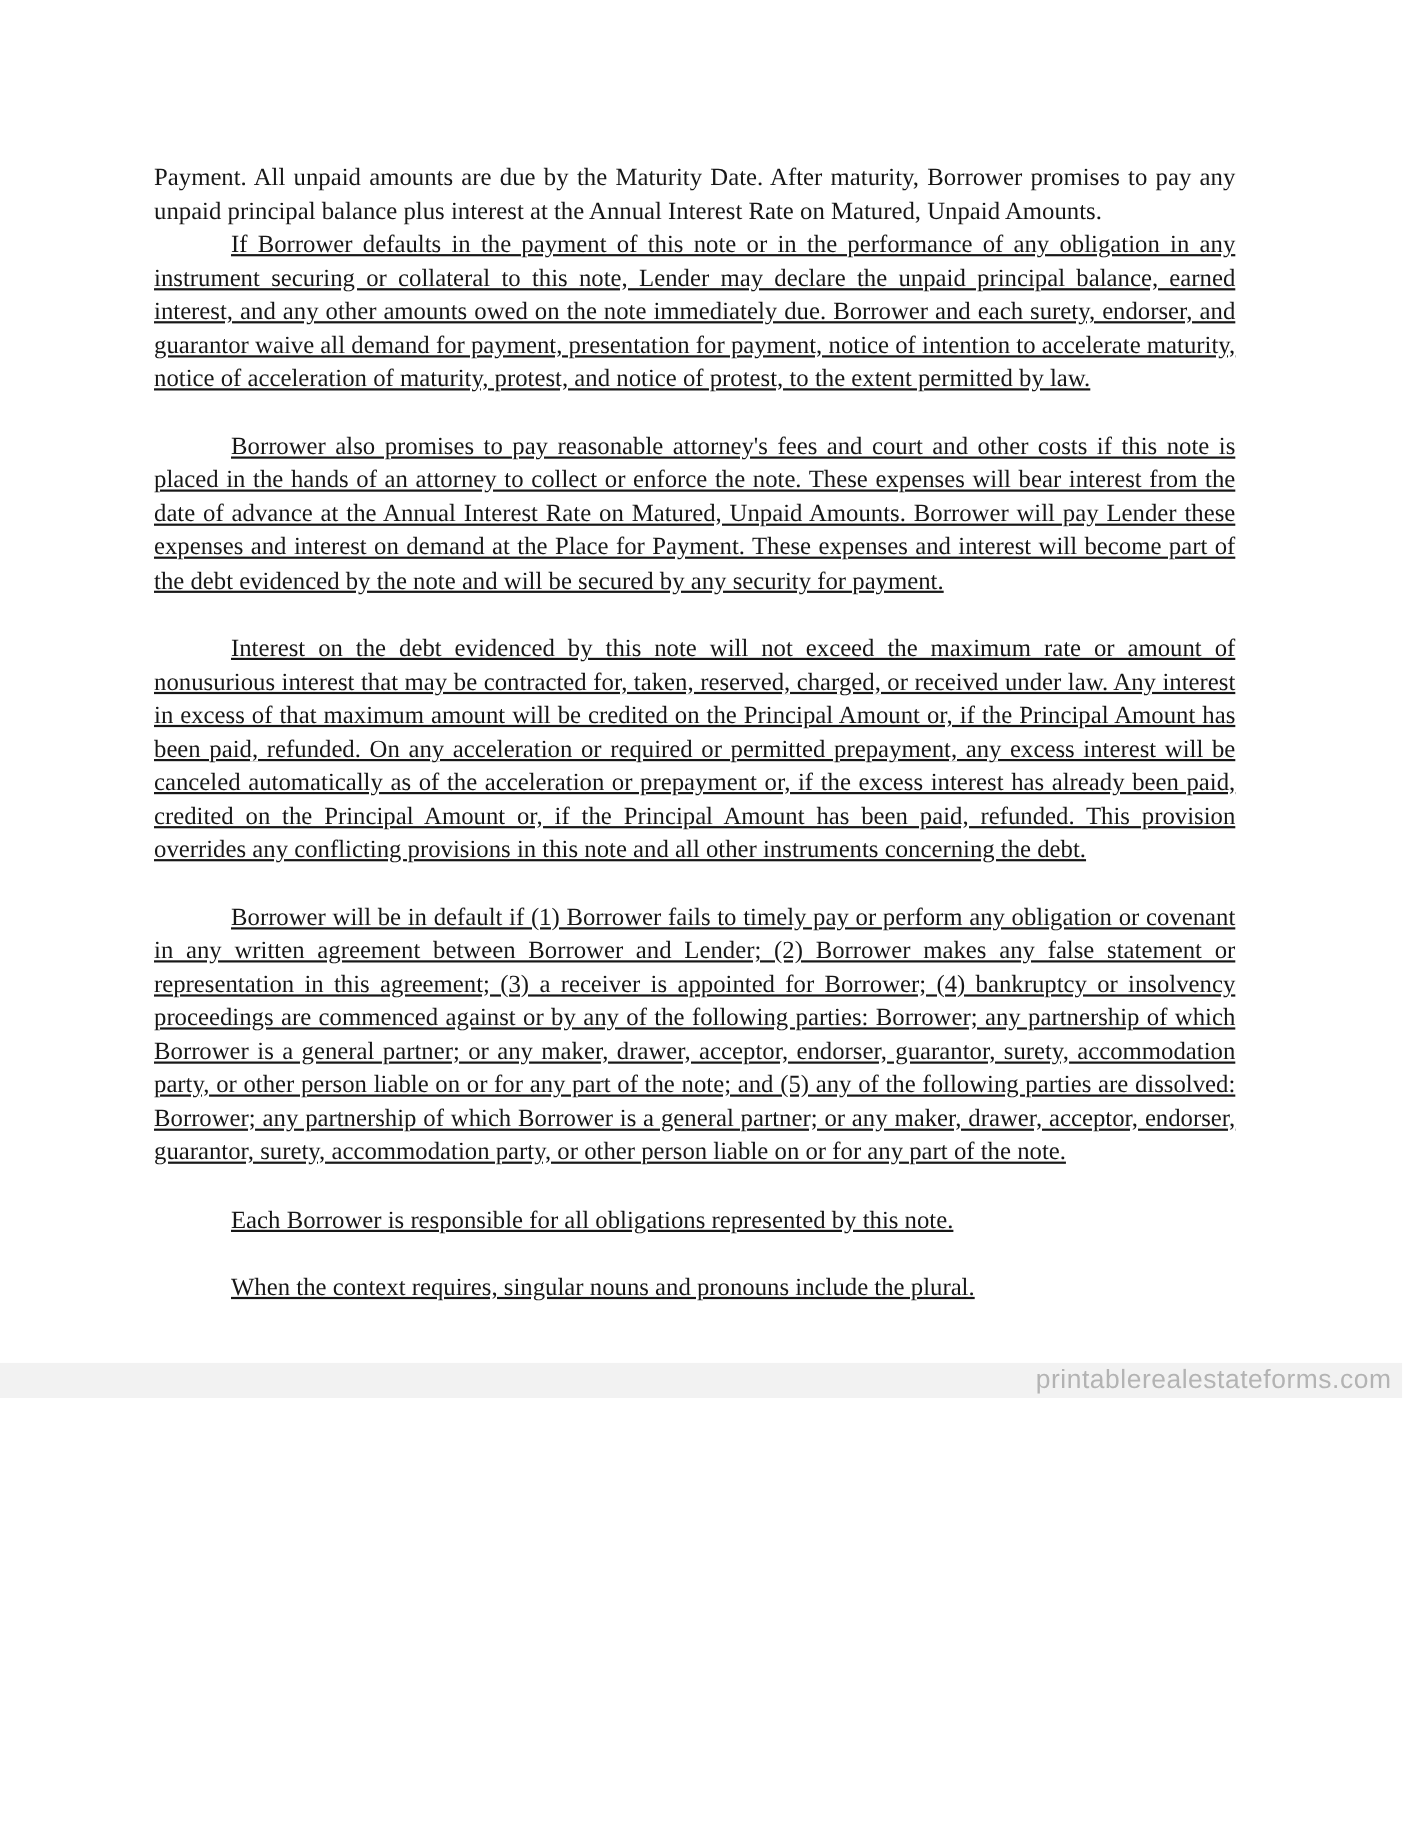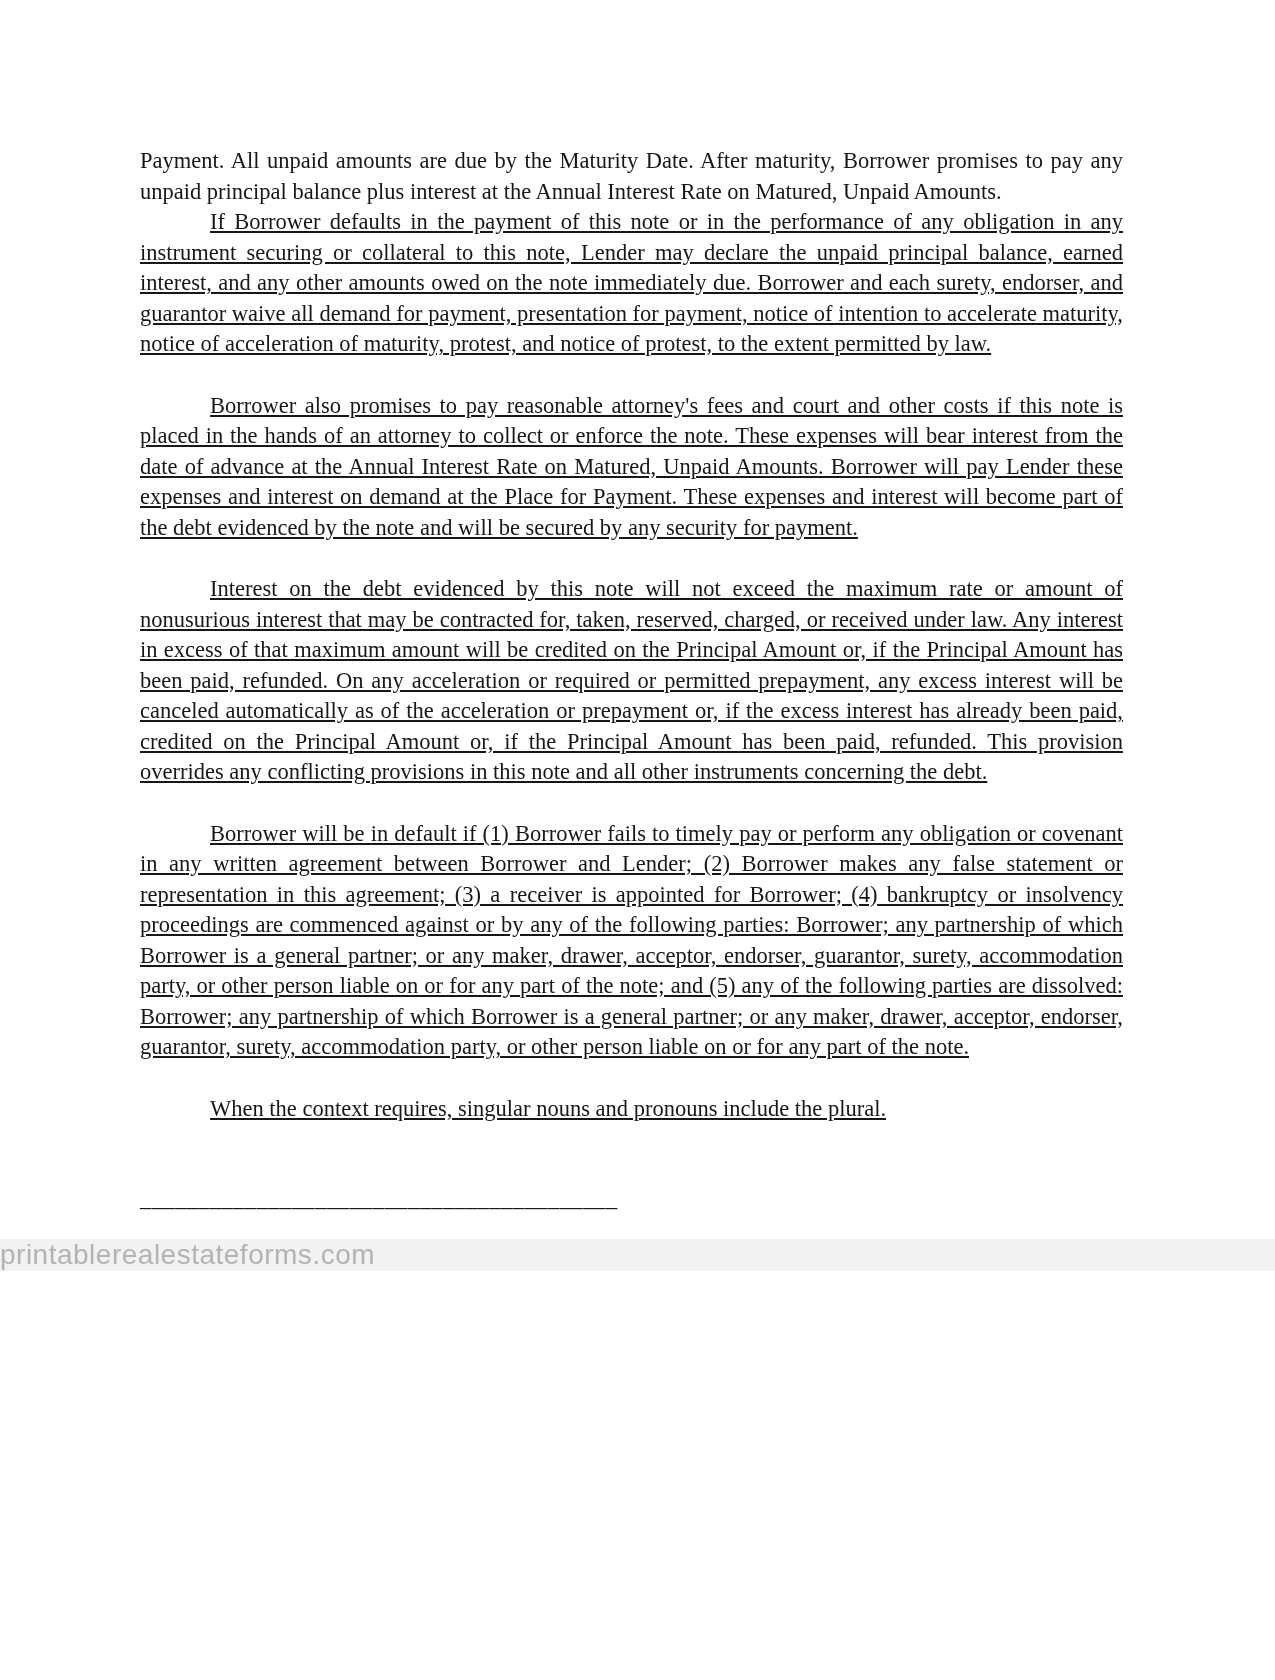--- a/index.html
+++ b/index.html
@@ -40,39 +40,40 @@
   }
   .footer-bar {
     position: absolute;
     left: 0;
     right: 0;
     bottom: 0;
     height: 32px;
     background: var(--footer-bg, #f2f2f2);
     display: flex;
     align-items: center;
-    justify-content: flex-start;
+    justify-content: flex-end;
     padding-right: 10px;
     font-family: "Liberation Sans", "DejaVu Sans", sans-serif;
-    font-size: 28px;
+    font-size: 24px;
     color: var(--footer-text, #b3b3b3);
     letter-spacing: 0.5px;
     margin-top: 12px;
   }
 </style>
 </head>
 <body>
 
 <div class="page">
   <div class="content">
     <p class="para">Payment. All unpaid amounts are due by the Maturity Date. After maturity, Borrower promises to pay any unpaid principal balance plus interest at the Annual Interest Rate on Matured, Unpaid Amounts.</p>
     <p class="para indent">If Borrower defaults in the payment of this note or in the performance of any obligation in any instrument securing or collateral to this note, Lender may declare the unpaid principal balance, earned interest, and any other amounts owed on the note immediately due. Borrower and each surety, endorser, and guarantor waive all demand for payment, presentation for payment, notice of intention to accelerate maturity, notice of acceleration of maturity, protest, and notice of protest, to the extent permitted by law.</p>
     <p class="para indent gap">Borrower also promises to pay reasonable attorney's fees and court and other costs if this note is placed in the hands of an attorney to collect or enforce the note. These expenses will bear interest from the date of advance at the Annual Interest Rate on Matured, Unpaid Amounts. Borrower will pay Lender these expenses and interest on demand at the Place for Payment. These expenses and interest will become part of the debt evidenced by the note and will be secured by any security for payment.</p>
     <p class="para indent gap">Interest on the debt evidenced by this note will not exceed the maximum rate or amount of nonusurious interest that may be contracted for, taken, reserved, charged, or received under law. Any interest in excess of that maximum amount will be credited on the Principal Amount or, if the Principal Amount has been paid, refunded. On any acceleration or required or permitted prepayment, any excess interest will be canceled automatically as of the acceleration or prepayment or, if the excess interest has already been paid, credited on the Principal Amount or, if the Principal Amount has been paid, refunded. This provision overrides any conflicting provisions in this note and all other instruments concerning the debt.</p>
     <p class="para indent gap">Borrower will be in default if (1) Borrower fails to timely pay or perform any obligation or covenant in any written agreement between Borrower and Lender; (2) Borrower makes any false statement or representation in this agreement; (3) a receiver is appointed for Borrower; (4) bankruptcy or insolvency proceedings are commenced against or by any of the following parties: Borrower; any partnership of which Borrower is a general partner; or any maker, drawer, acceptor, endorser, guarantor, surety, accommodation party, or other person liable on or for any part of the note; and (5) any of the following parties are dissolved: Borrower; any partnership of which Borrower is a general partner; or any maker, drawer, acceptor, endorser, guarantor, surety, accommodation party, or other person liable on or for any part of the note.</p>
+    <p class="para indent gap">Each Borrower is responsible for all obligations represented by this note.</p>
     <p class="para indent gap">When the context requires, singular nouns and pronouns include the plural.</p>
 
     <div class="sig-row">
       <span class="sig-line">_________________________________________</span>
     </div>
 
     <div class="page-number">2</div>
   </div>
 
   <div class="footer-bar">

